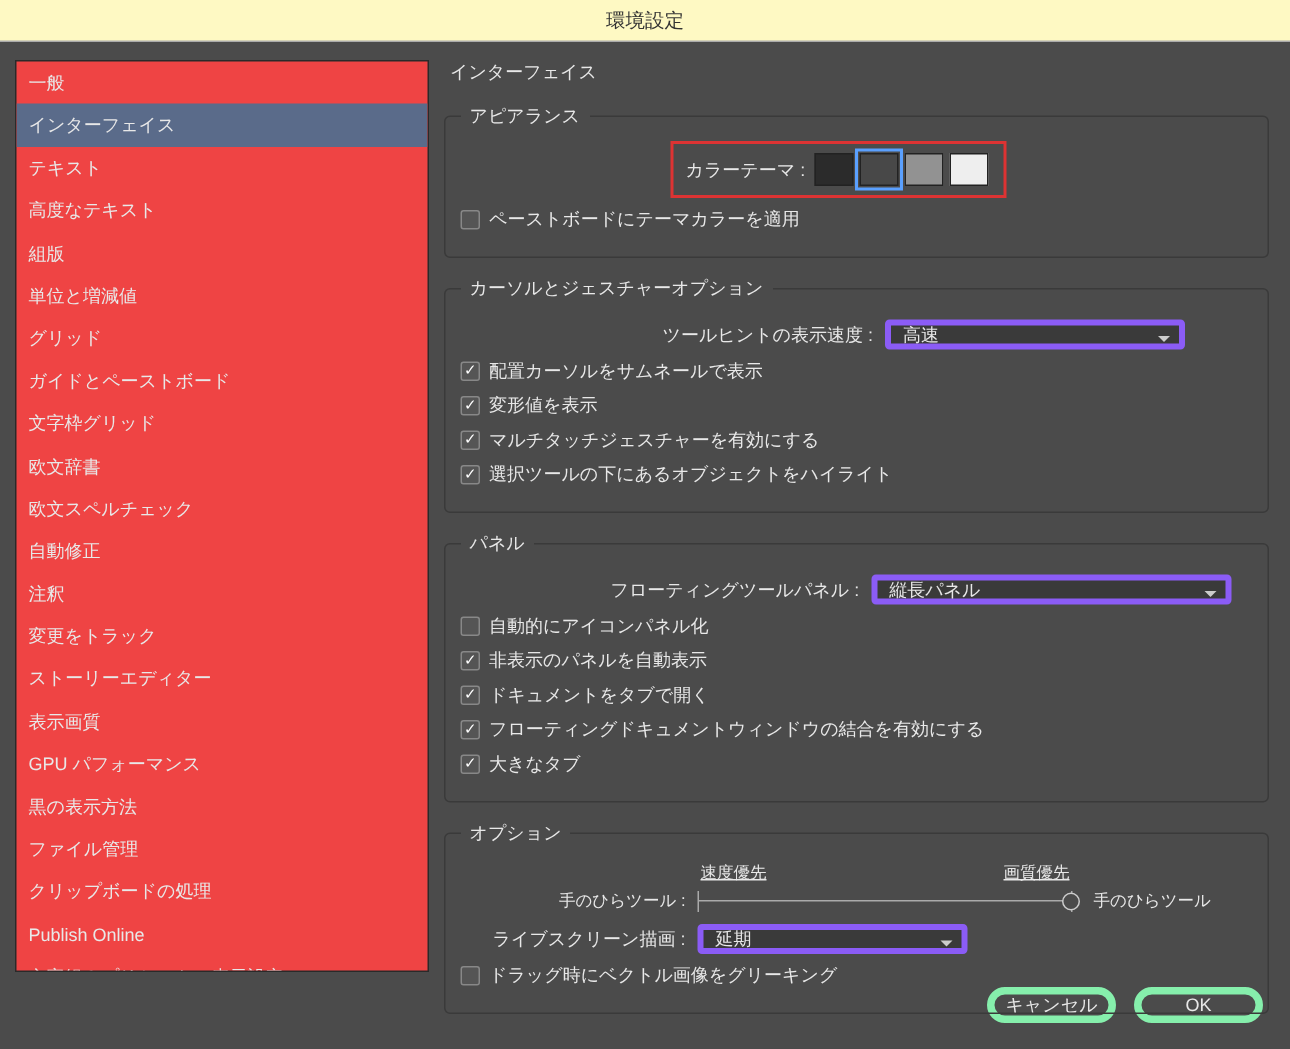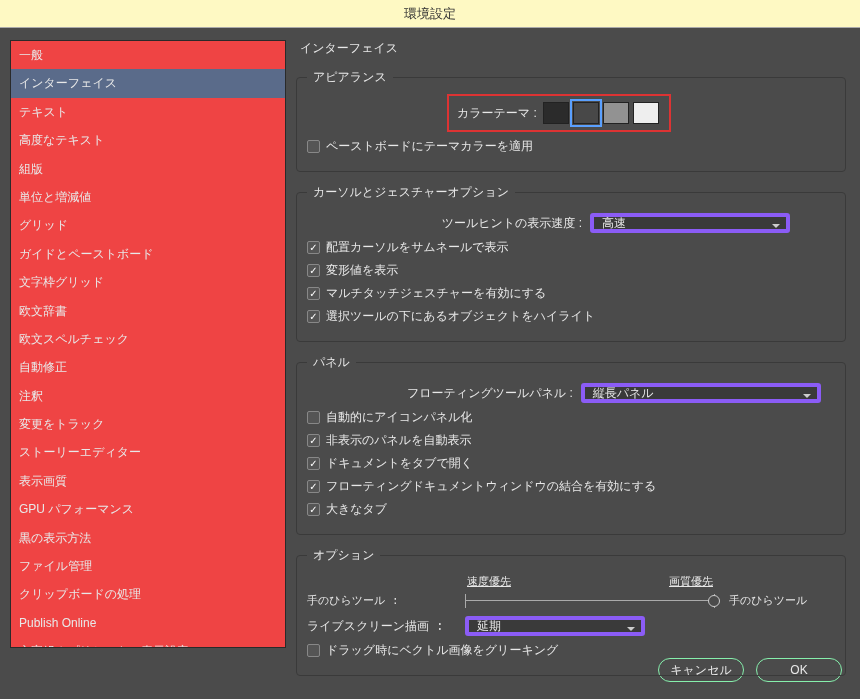--- a/index.html
+++ b/index.html
@@ -185,36 +185,36 @@
     }
     .footer {
       display: flex;
       justify-content: flex-end;
       gap: 12px;
       padding: 10px 18px;
     }
     .btn {
       min-width: 86px;
       height: 24px;
-      border: 1px solid #86efac;
+      border: 5px solid #86efac;
       border-radius: 12px;
       background: transparent;
       color: #e8e8e8;
       font-size: 12px;
       display: inline-flex;
       align-items: center;
       justify-content: center;
       cursor: pointer;
     }
     .slider-container {
       flex: 0 0 250px;
     }
     .options-left-label {
       width: 150px;
-      font-family: Liberation Mono, monospace;
+      text-align: right;
     }
   </style>
 </head>
 <body>
 
 <div class="titlebar">環境設定</div>
 
 <div class="main">
   <div class="sidebar" id="sidebar">
       <div class="sidebar-item">一般</div>

